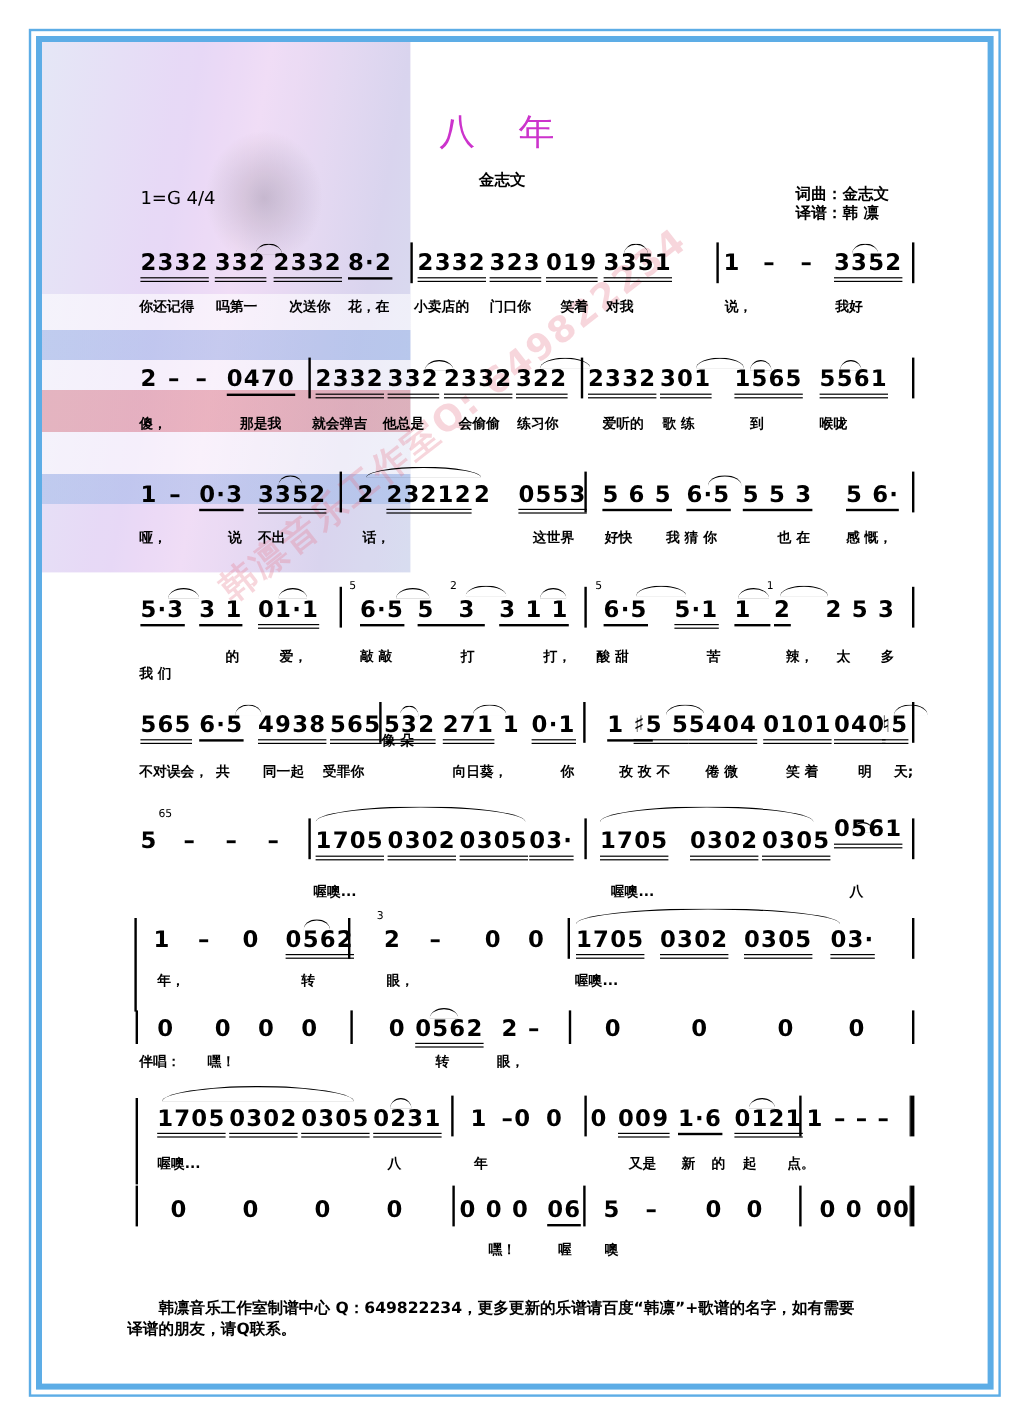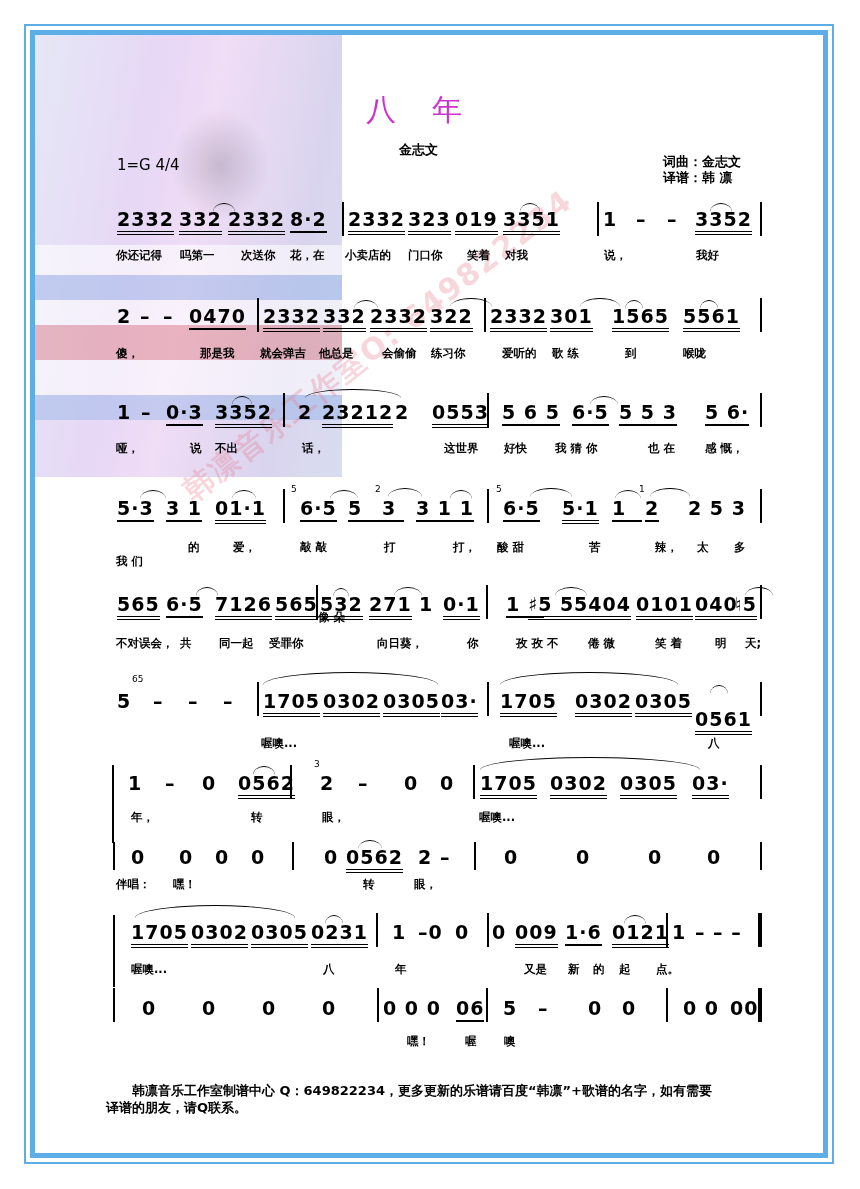--- a/index.html
+++ b/index.html
@@ -193,21 +193,21 @@
   <span class="lyr" style="left:589px;top:540px">苦</span>
   <span class="lyr" style="left:655px;top:540px">辣，</span>
   <span class="lyr" style="left:697px;top:540px">太</span>
   <span class="lyr" style="left:734px;top:540px">多</span>
 </div>
 
 <div>
   <span class="n ul2" style="left:117px;top:593px">565</span>
   <span class="n ul1" style="left:166px;top:593px">6·5</span>
   <div class="tie" style="left:196px;top:587px;width:22px"></div>
-  <span class="n ul2" style="left:215px;top:593px">7126</span>
+  <span class="n ul2" style="left:215px;top:593px">4938</span>
   <span class="n ul2" style="left:275px;top:593px">565</span>
   <div class="bar" style="left:316px;top:585px;height:34px"></div>
   <span class="n ul2" style="left:320px;top:593px">532</span>
   <div class="tie" style="left:333px;top:588px;width:16px"></div>
   <span class="n ul2" style="left:369px;top:593px">271</span>
   <div class="tie" style="left:394px;top:587px;width:28px"></div>
   <span class="n" style="left:419px;top:593px">1</span>
   <span class="n ul2" style="left:443px;top:593px">0·1</span>
   <div class="bar" style="left:486px;top:585px;height:34px"></div>
   <span class="n ul1" style="left:506px;top:593px;padding-right:24px">1</span>
@@ -244,21 +244,21 @@
   <div class="tie" style="left:263px;top:672px;width:175px;height:12px"></div>
   <span class="n ul2" style="left:263px;top:690px">1705</span>
   <span class="n ul2" style="left:323px;top:690px">0302</span>
   <span class="n ul2" style="left:383px;top:690px">0305</span>
   <span class="n ul2" style="left:441px;top:690px">03·</span>
   <div class="bar" style="left:487px;top:682px;height:34px"></div>
   <div class="tie" style="left:500px;top:672px;width:178px;height:12px"></div>
   <span class="n ul2" style="left:500px;top:690px">1705</span>
   <span class="n ul2" style="left:575px;top:690px">0302</span>
   <span class="n ul2" style="left:635px;top:690px">0305</span>
-  <span class="n ul2" style="left:695px;top:708px">0561</span>
+  <span class="n ul2" style="left:695px;top:680px">0561</span>
   <div class="tie" style="left:710px;top:685px;width:18px"></div>
   <div class="bar" style="left:760px;top:682px;height:34px"></div>
 
   <span class="lyr" style="left:261px;top:736px">喔噢...</span>
   <span class="lyr" style="left:509px;top:736px">喔噢...</span>
   <span class="lyr" style="left:708px;top:736px">八</span>
 </div>
 
 <div>
   <div class="bar" style="left:112px;top:765px;height:78px"></div>

